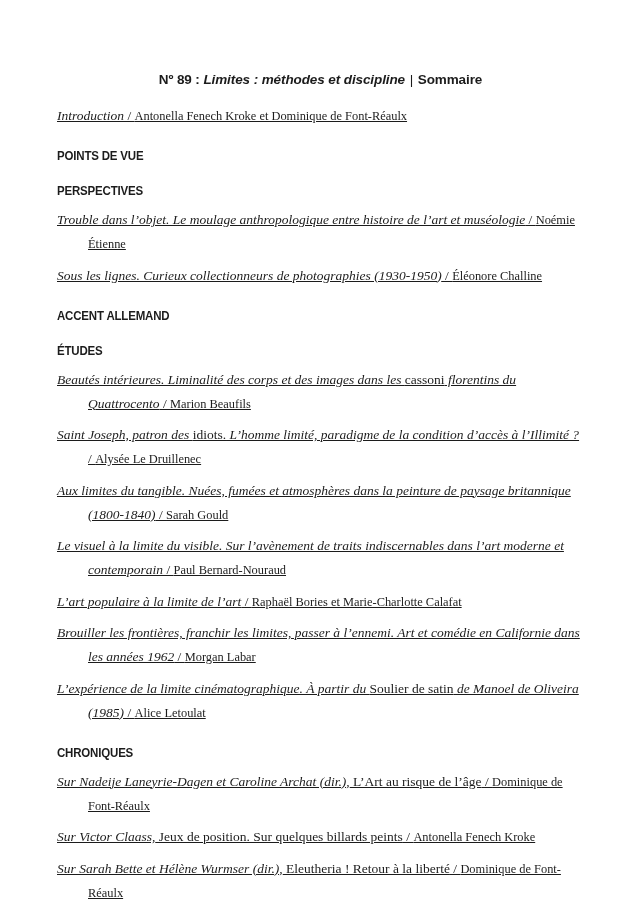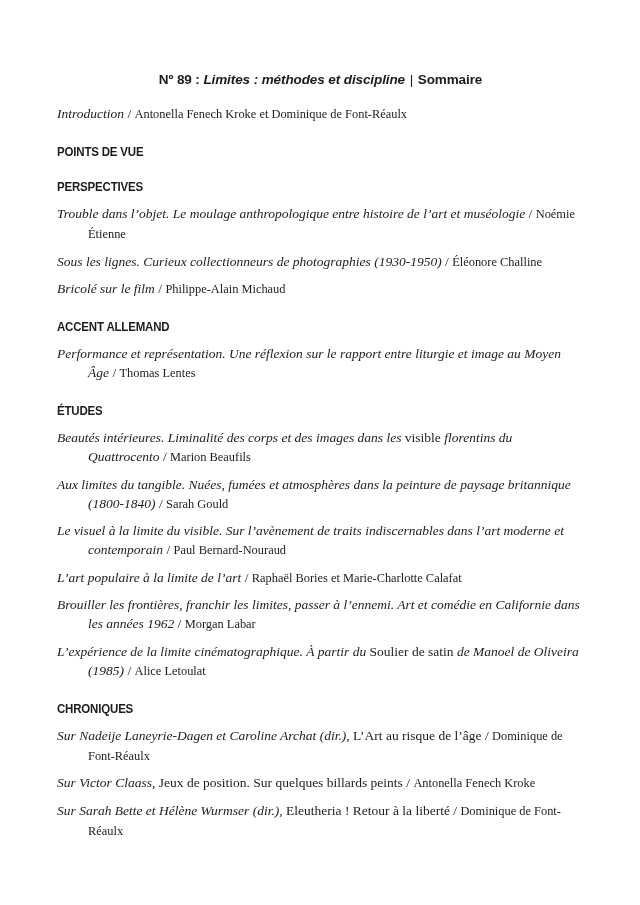--- a/index.html
+++ b/index.html
@@ -37,23 +37,24 @@
     font-size: 12.5px;
     letter-spacing: -0.2px;
     margin: 21px 0 10px 0;
     transform: scaleX(0.92);
     transform-origin: left center;
     white-space: nowrap;
   }
   .entry {
     margin: 0 0 7.5px 0;
     font-size: 13.5px;
-    line-height: 19px;
+    line-height: 24px;
     padding-left: 31px;
     text-indent: -31px;
+    text-decoration: underline;
   }
   .seg-i { font-style: italic; }
   .seg-r { font-style: normal; }
   .seg-a { font-style: normal; font-size: 12.4px; }
 </style>
 </head>
 <body>
 
 <div class="page">
   <h1 class="doc-title">
@@ -63,29 +64,28 @@
       <div>
         <p class="entry"><span class="seg-i">Introduction</span><span class="seg-r"> / </span><span class="seg-a">Antonella Fenech Kroke et Dominique de Font-Réaulx</span></p>
       </div>
       <div>
         <div class="section-header">POINTS DE VUE</div>
       </div>
       <div>
         <div class="section-header">PERSPECTIVES</div>
         <p class="entry"><span class="seg-i">Trouble dans l’objet. Le moulage anthropologique entre histoire de l’art et muséologie</span><span class="seg-r"> / </span><span class="seg-a">Noémie Étienne</span></p>
         <p class="entry"><span class="seg-i">Sous les lignes. Curieux collectionneurs de photographies (1930-1950)</span><span class="seg-r"> / </span><span class="seg-a">Éléonore Challine</span></p>
-        <p class="entry"><span class="seg-i">Bricolé sur le film</span><span class="seg-r"> / </span><span class="seg-a">Philippe-Alain Michaud</span></p>
       </div>
       <div>
         <div class="section-header">ACCENT ALLEMAND</div>
-        <p class="entry"><span class="seg-i">Performance et représentation. Une réflexion sur le rapport entre liturgie et image au Moyen Âge</span><span class="seg-r"> / </span><span class="seg-a">Thomas Lentes</span></p>
       </div>
       <div>
         <div class="section-header">ÉTUDES</div>
-        <p class="entry"><span class="seg-i">Beautés intérieures. Liminalité des corps et des images dans les </span><span class="seg-r">visible</span><span class="seg-i"> florentins du Quattrocento</span><span class="seg-r"> / </span><span class="seg-a">Marion Beaufils</span></p>
+        <p class="entry"><span class="seg-i">Beautés intérieures. Liminalité des corps et des images dans les </span><span class="seg-r">cassoni</span><span class="seg-i"> florentins du Quattrocento</span><span class="seg-r"> / </span><span class="seg-a">Marion Beaufils</span></p>
+        <p class="entry"><span class="seg-i">Saint Joseph, patron des </span><span class="seg-r">idiots.</span><span class="seg-i"> L’homme limité, paradigme de la condition d’accès à l’Illimité ?</span><span class="seg-r"> / </span><span class="seg-a">Alysée Le Druillenec</span></p>
         <p class="entry"><span class="seg-i">Aux limites du tangible. Nuées, fumées et atmosphères dans la peinture de paysage britannique (1800-1840)</span><span class="seg-r"> / </span><span class="seg-a">Sarah Gould</span></p>
         <p class="entry"><span class="seg-i">Le visuel à la limite du visible. Sur l’avènement de traits indiscernables dans l’art moderne et contemporain</span><span class="seg-r"> / </span><span class="seg-a">Paul Bernard-Nouraud</span></p>
         <p class="entry"><span class="seg-i">L’art populaire à la limite de l’art</span><span class="seg-r"> / </span><span class="seg-a">Raphaël Bories et Marie-Charlotte Calafat</span></p>
         <p class="entry"><span class="seg-i">Brouiller les frontières, franchir les limites, passer à l’ennemi. Art et comédie en Californie dans les années 1962</span><span class="seg-r"> / </span><span class="seg-a">Morgan Labar</span></p>
         <p class="entry"><span class="seg-i">L’expérience de la limite cinématographique. À partir du </span><span class="seg-r">Soulier de satin</span><span class="seg-i"> de Manoel de Oliveira (1985)</span><span class="seg-r"> / </span><span class="seg-a">Alice Letoulat</span></p>
       </div>
       <div>
         <div class="section-header">CHRONIQUES</div>
         <p class="entry"><span class="seg-i">Sur Nadeije Laneyrie-Dagen et Caroline Archat (dir.),</span><span class="seg-r"> L’Art au risque de l’âge</span><span class="seg-r"> / </span><span class="seg-a">Dominique de Font-Réaulx</span></p>
         <p class="entry"><span class="seg-i">Sur Victor Claass,</span><span class="seg-r"> Jeux de position. Sur quelques billards peints</span><span class="seg-r"> / </span><span class="seg-a">Antonella Fenech Kroke</span></p>

